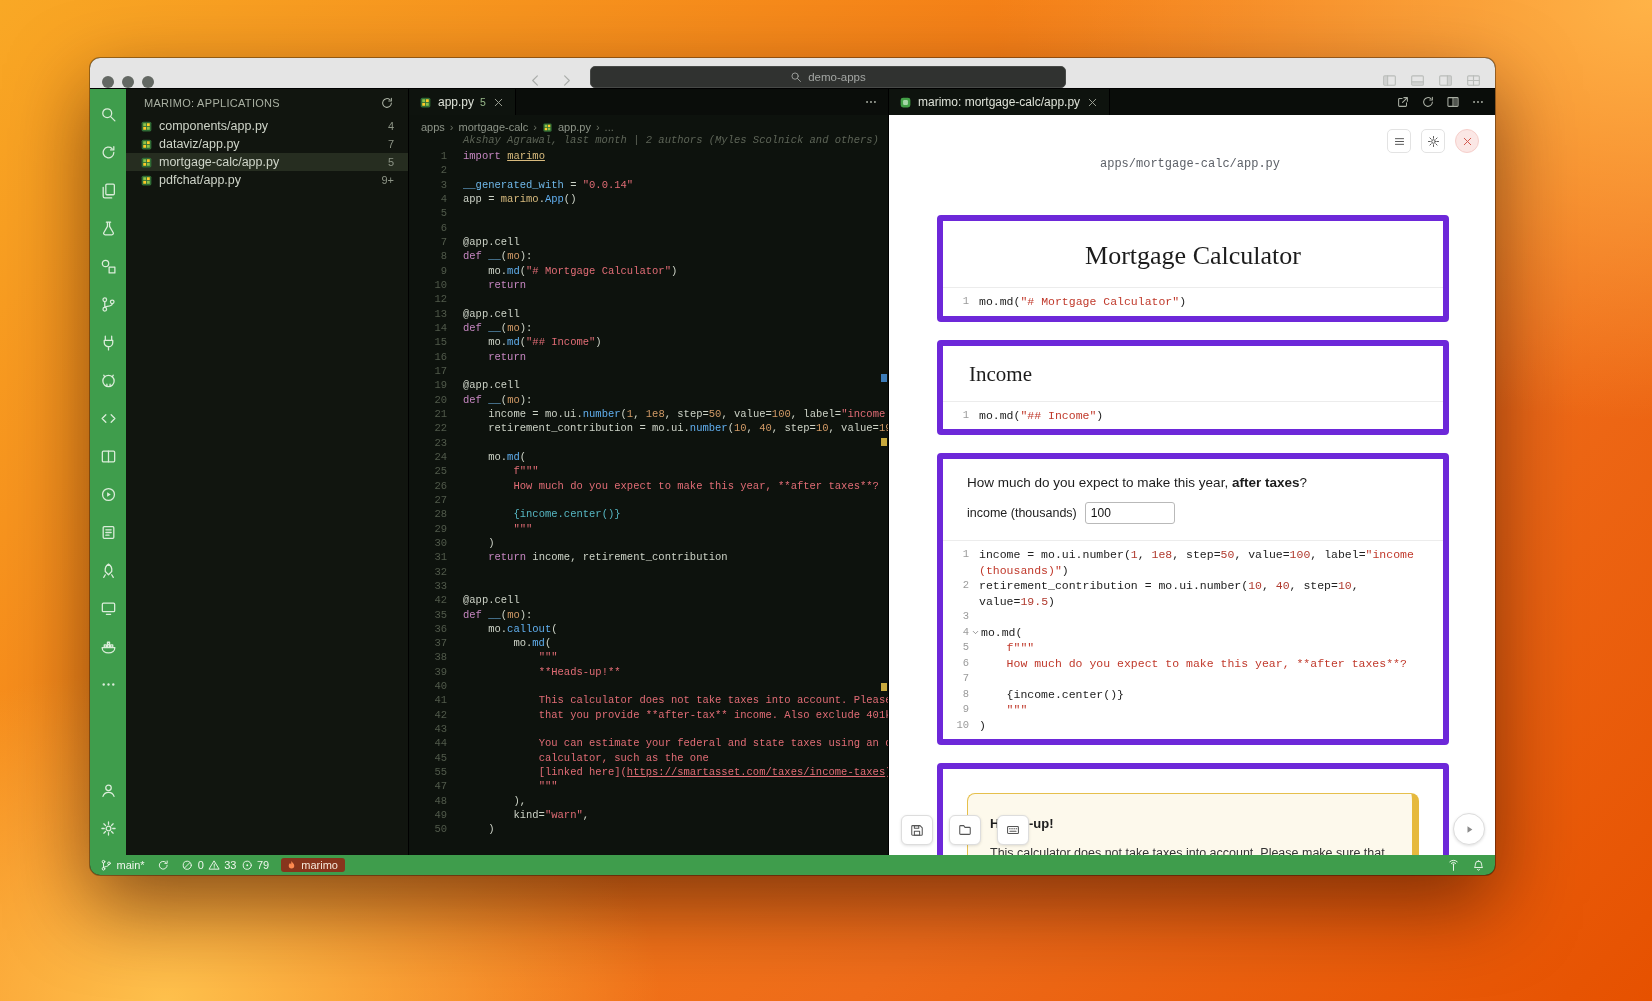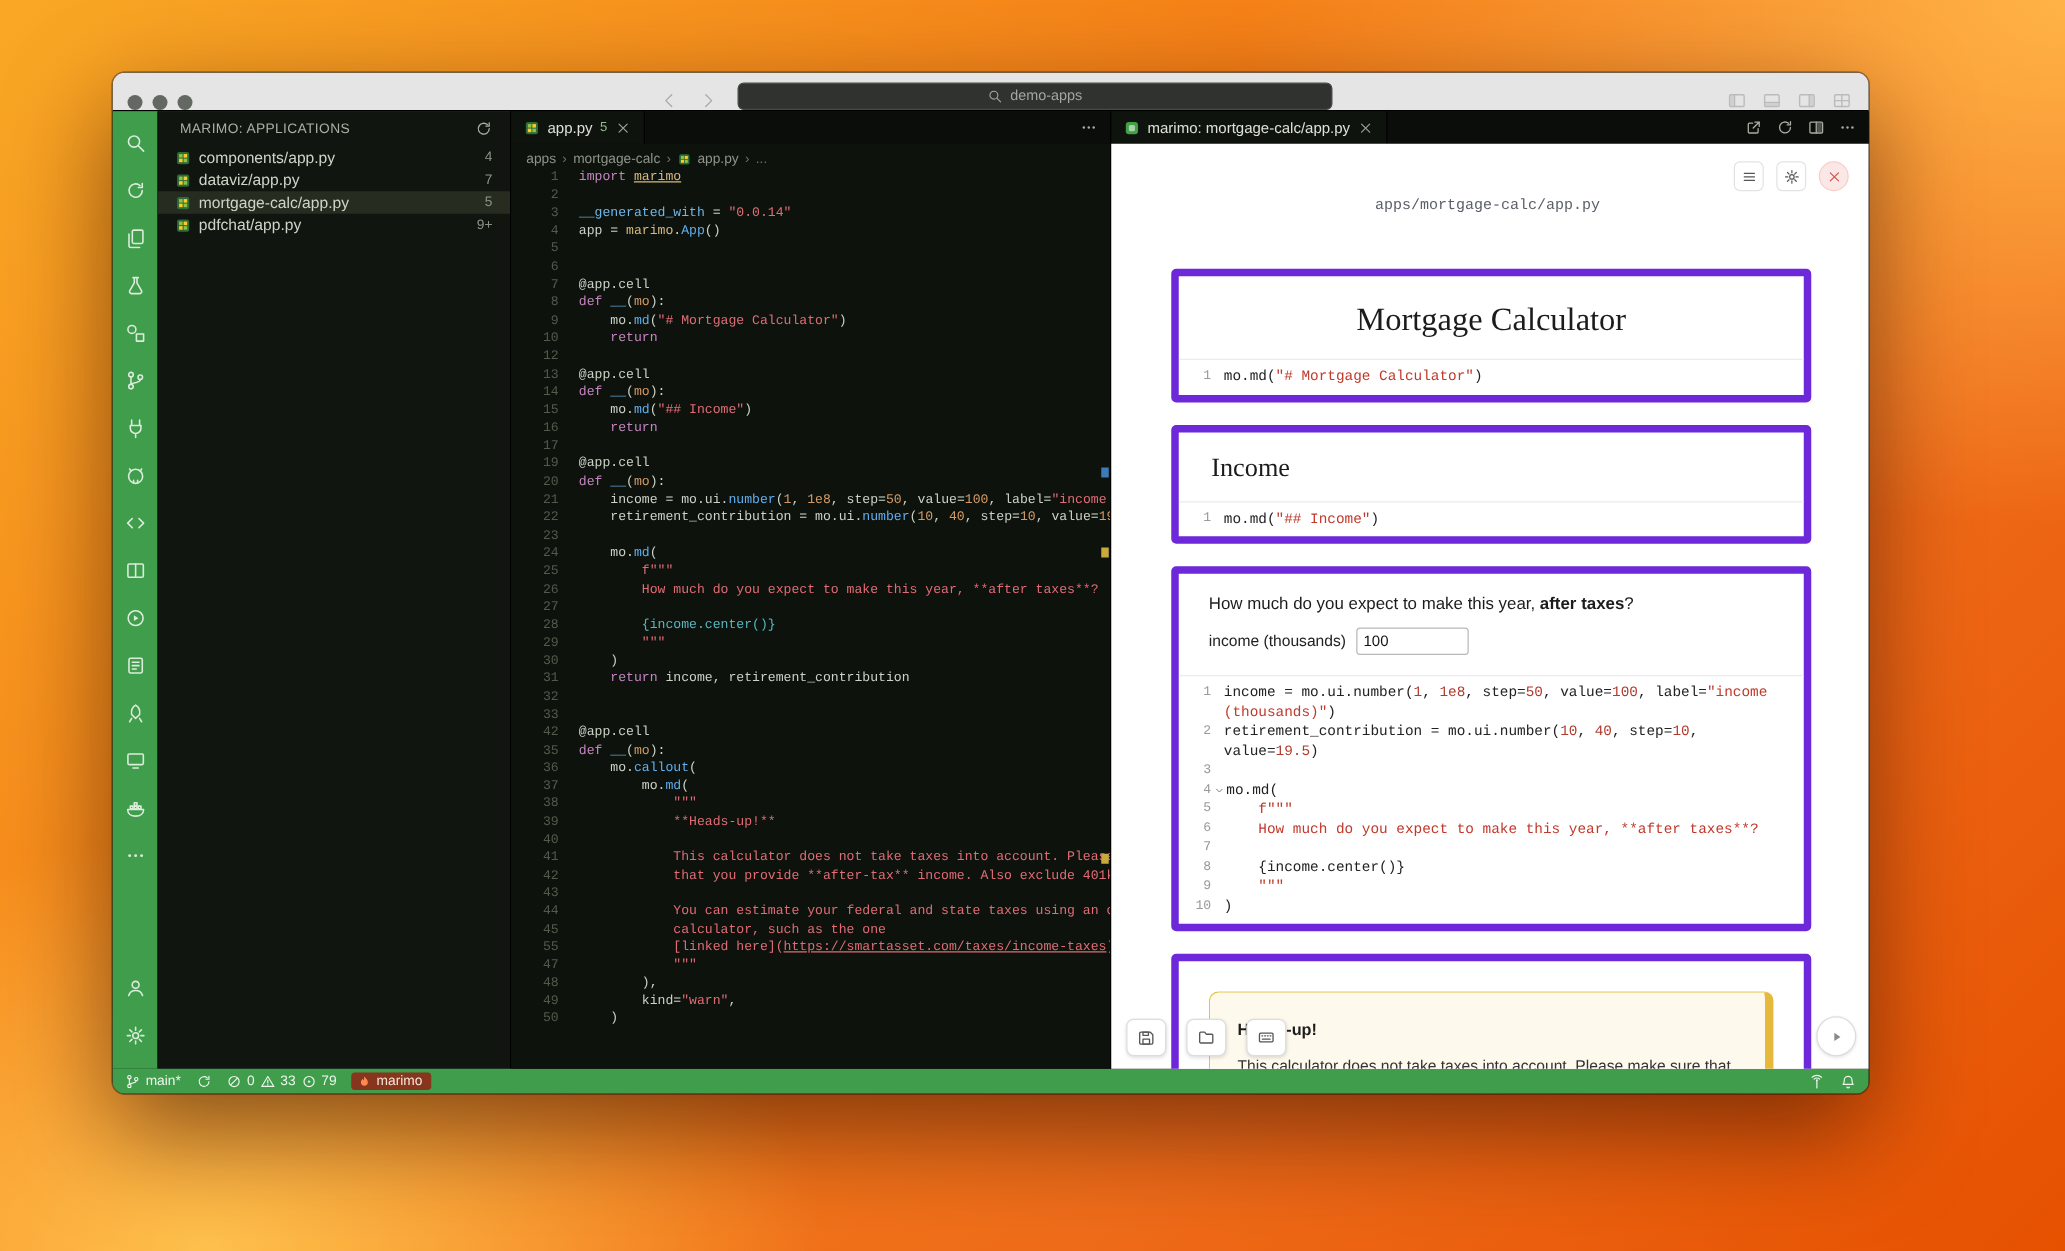--- a/index.html
+++ b/index.html
@@ -396,20 +396,21 @@
                 <rect x="4" y="4" width="3.5" height="3.5" fill="#8bc34a"></rect>
                 <rect x="8.5" y="4" width="3.5" height="3.5" fill="#ffca28"></rect>
                 <rect x="4" y="8.5" width="3.5" height="3.5" fill="#ffca28"></rect>
                 <rect x="8.5" y="8.5" width="3.5" height="3.5" fill="#8bc34a"></rect>
               </svg>
             </span>
           <span>app.py</span>
           <span class="bc-sep">›</span>
           <span class="bc-more">...</span>
         </div>
+        <div class="blame">Akshay Agrawal, last month | 2 authors (Myles Scolnick and others)</div>
         <div class="code" id="code-editor">
             <div class="cl"><span class="ln">1</span><span class="lc"><span class="t-k">import</span><span class="t-p"> </span><span class="t-m">marimo</span></span></div>
             <div class="cl"><span class="ln">2</span><span class="lc"></span></div>
             <div class="cl"><span class="ln">3</span><span class="lc"><span class="t-v">__generated_with</span><span class="t-p"> = </span><span class="t-s">"0.0.14"</span></span></div>
             <div class="cl"><span class="ln">4</span><span class="lc"><span class="t-p">app = </span><span class="t-y">marimo</span><span class="t-p">.</span><span class="t-f">App</span><span class="t-p">()</span></span></div>
             <div class="cl"><span class="ln">5</span><span class="lc"></span></div>
             <div class="cl"><span class="ln">6</span><span class="lc"></span></div>
             <div class="cl"><span class="ln">7</span><span class="lc"><span class="t-p">@app.cell</span></span></div>
             <div class="cl"><span class="ln">8</span><span class="lc"><span class="t-k">def</span><span class="t-p"> </span><span class="t-v">__</span><span class="t-p">(</span><span class="t-n">mo</span><span class="t-p">):</span></span></div>
             <div class="cl"><span class="ln">9</span><span class="lc"><span class="t-p">    mo.</span><span class="t-f">md</span><span class="t-p">(</span><span class="t-s">"# Mortgage Calculator"</span><span class="t-p">)</span></span></div>

